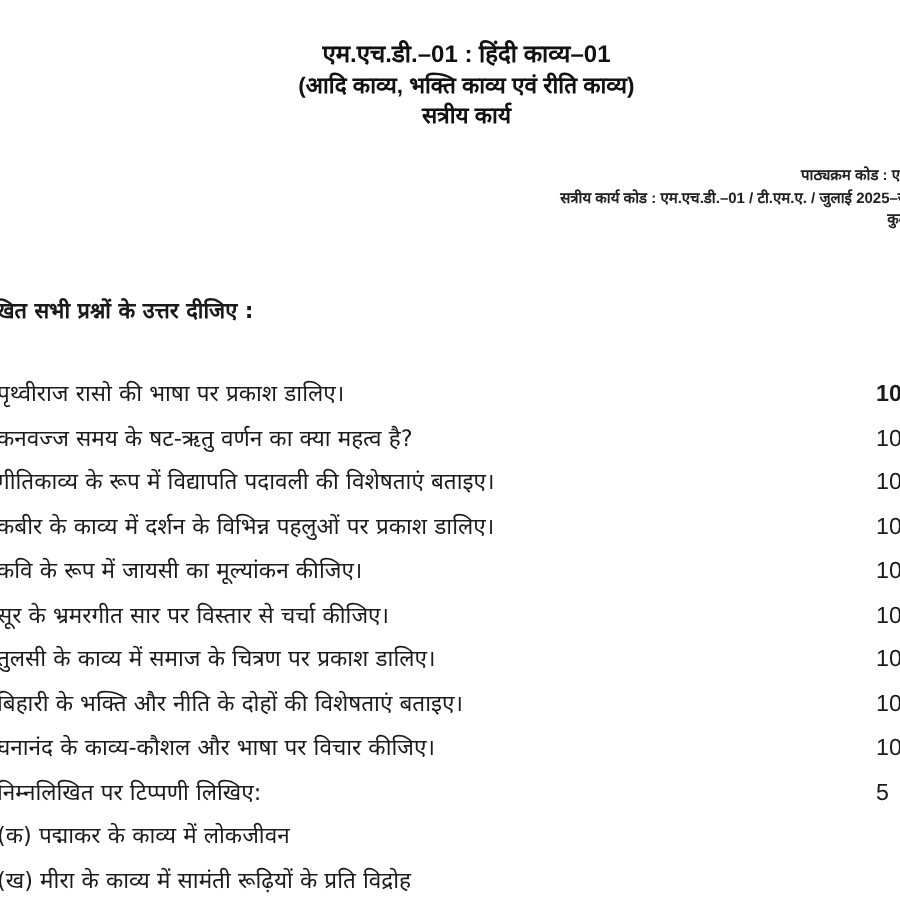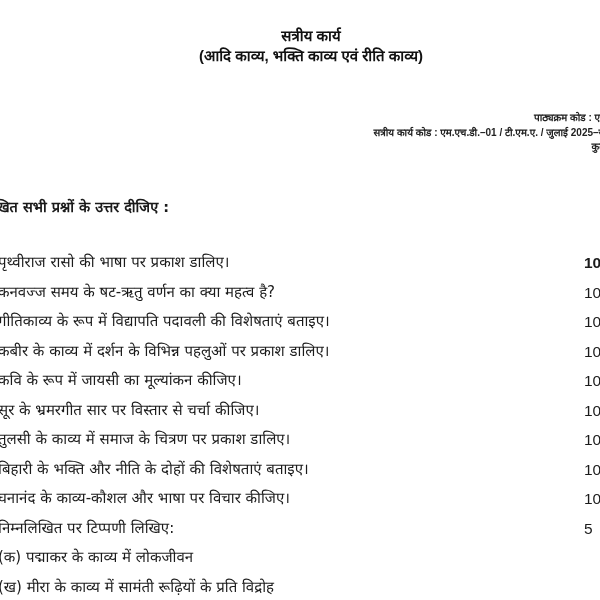--- a/index.html
+++ b/index.html
@@ -94,22 +94,23 @@
       text-align: center;
     }
     .q-marks.bold { font-weight: bold; }
   </style>
 </head>
 <body>
 
 <div class="page">
 
   <div class="title-block">
+    <div class="title">एम.एच.डी.–01 : हिंदी काव्य–01</div>
+    <div class="subtitle">(आदि काव्य, भक्ति काव्य एवं रीति काव्य)</div>
     <div class="subtitle">सत्रीय कार्य</div>
-    <div class="subtitle">(आदि काव्य, भक्ति काव्य एवं रीति काव्य)</div>
   </div>
 
   <div class="header-right">
     <div>पाठ्यक्रम कोड : एम</div>
     <div>सत्रीय कार्य कोड : एम.एच.डी.–01 / टी.एम.ए. /  जुलाई 2025–ज</div>
     <div>कुल</div>
   </div>
 
   <div class="instruction">खित सभी प्रश्नों के उत्तर दीजिए :</div>
 

